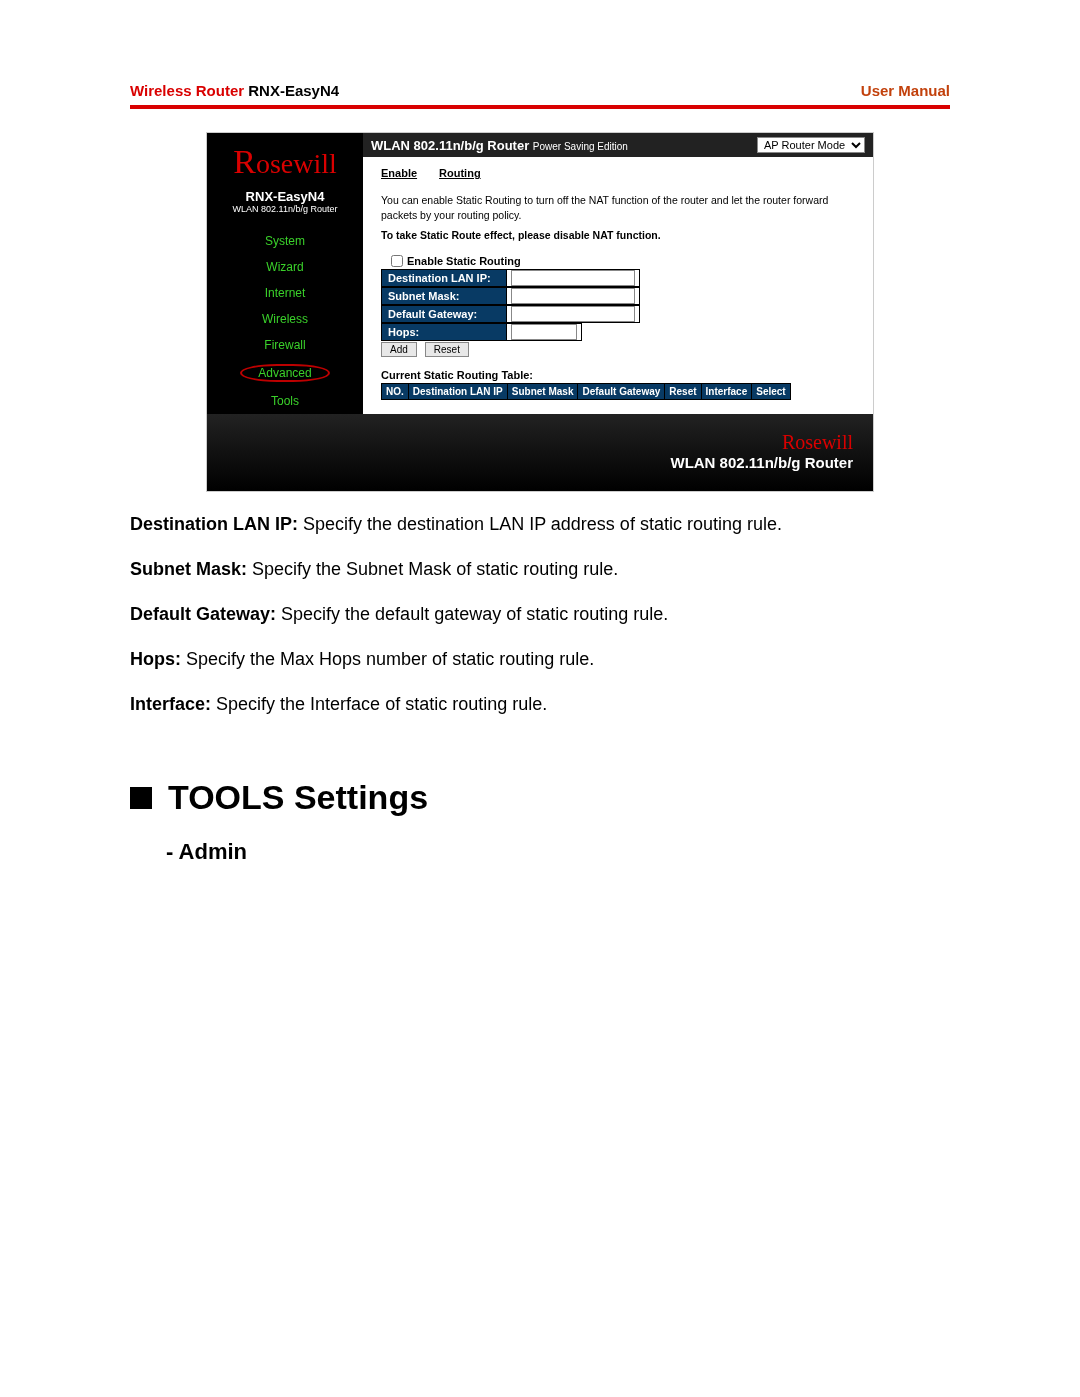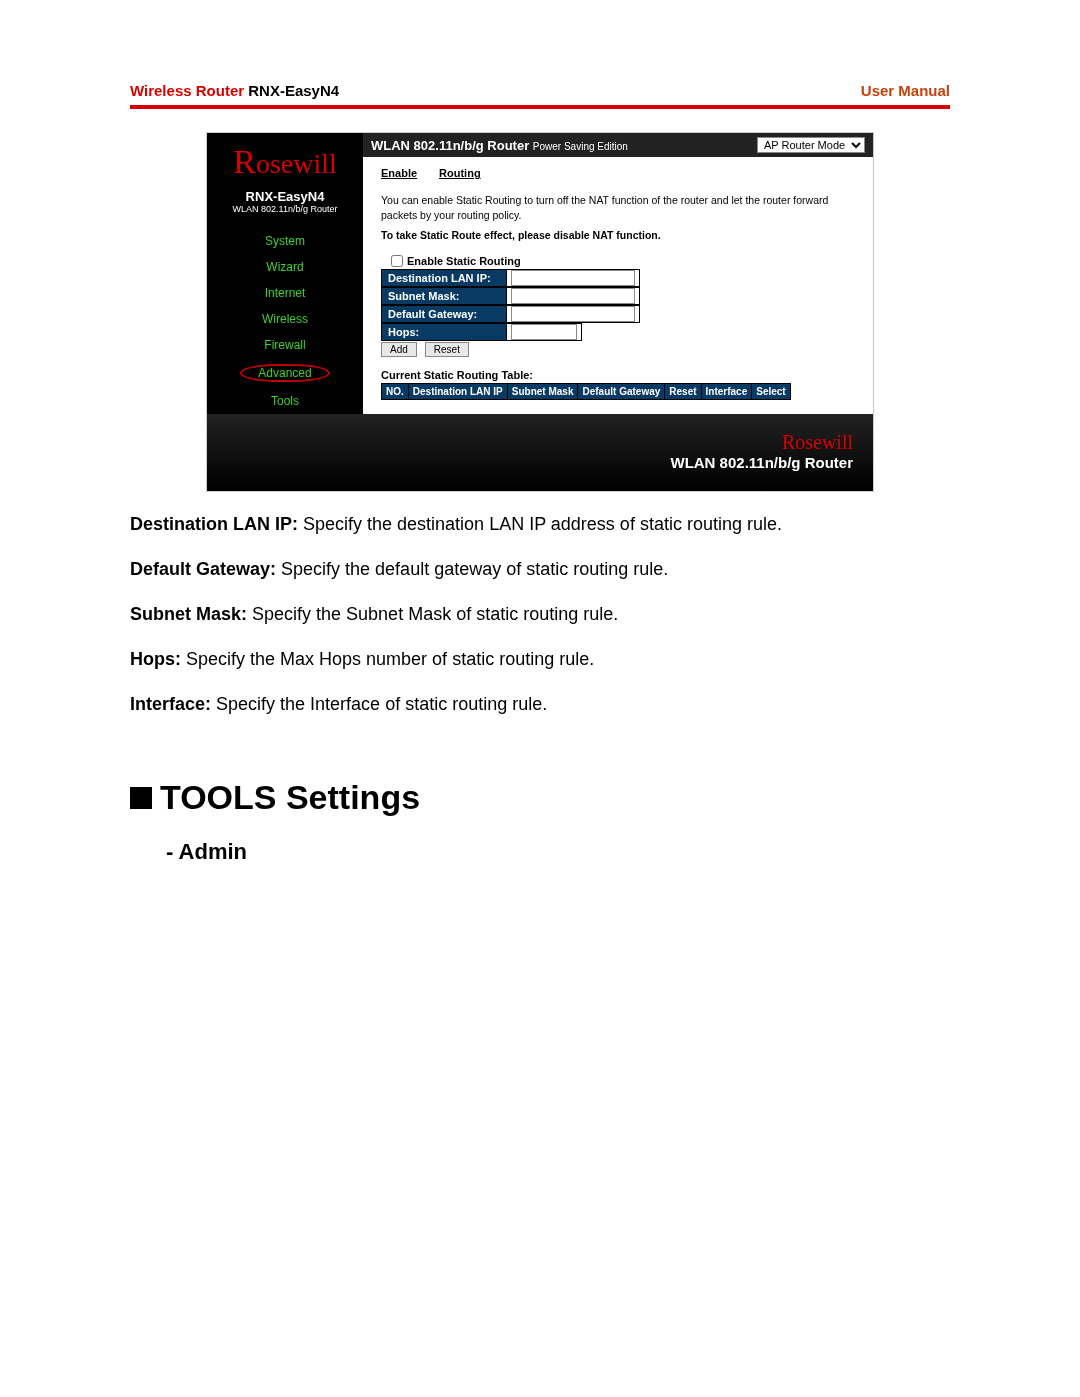--- a/index.html
+++ b/index.html
@@ -164,21 +164,21 @@
     color: #d90000;
     font-size: 20px;
     line-height: 1;
     margin-bottom: 2px;
   }
   .footer-text { font-weight: bold; font-size: 15px; }
   
   .body-copy { font-size: 18px; line-height: 1.5; margin-top: 10px; }
   .body-copy p { margin: 10px 0 18px 0; }
   .body-copy .term { font-weight: bold; }
-  .h2-row { display: flex; align-items: center; gap: 8px; margin-top: 60px; text-align: right; }
+  .h2-row { display: flex; align-items: center; gap: 16px; margin-top: 60px; text-align: right; }
   .h2-bullet { width: 22px; height: 22px; background: #000; }
   .h2-text { font-size: 34px; font-weight: bold; }
   .h3-text { font-size: 22px; font-weight: bold; margin: 22px 0 18px 36px; }
   .para { font-size: 18px; line-height: 2.0; margin-left: 36px; text-align: justify; }
 </style>
 </head>
 <body>
 
 <div class="page">
 
@@ -274,22 +274,22 @@
       </div>
     </div>
     <div class="footer-bar">
       <div class="footer-logo">Rosewill</div>
       <div class="footer-text">WLAN 802.11n/b/g Router</div>
     </div>
   </div>
 
   <div class="body-copy">
     <p><span class="term">Destination LAN IP:</span><span> Specify the destination LAN IP address of static routing rule.</span></p>
+    <p><span class="term">Subnet Mask:</span><span> Specify the Subnet Mask of static routing rule.</span></p>
     <p><span class="term">Default Gateway:</span><span> Specify the default gateway of static routing rule.</span></p>
-    <p><span class="term">Subnet Mask:</span><span> Specify the Subnet Mask of static routing rule.</span></p>
     <p><span class="term">Hops:</span><span> Specify the Max Hops number of static routing rule.</span></p>
     <p><span class="term">Interface:</span><span> Specify the Interface of static routing rule.</span></p>
   </div>
 
   <div class="h2-row">
     <div class="h2-bullet"></div>
     <div class="h2-text">TOOLS Settings</div>
   </div>
   <div class="h3-text">- Admin</div>
 

